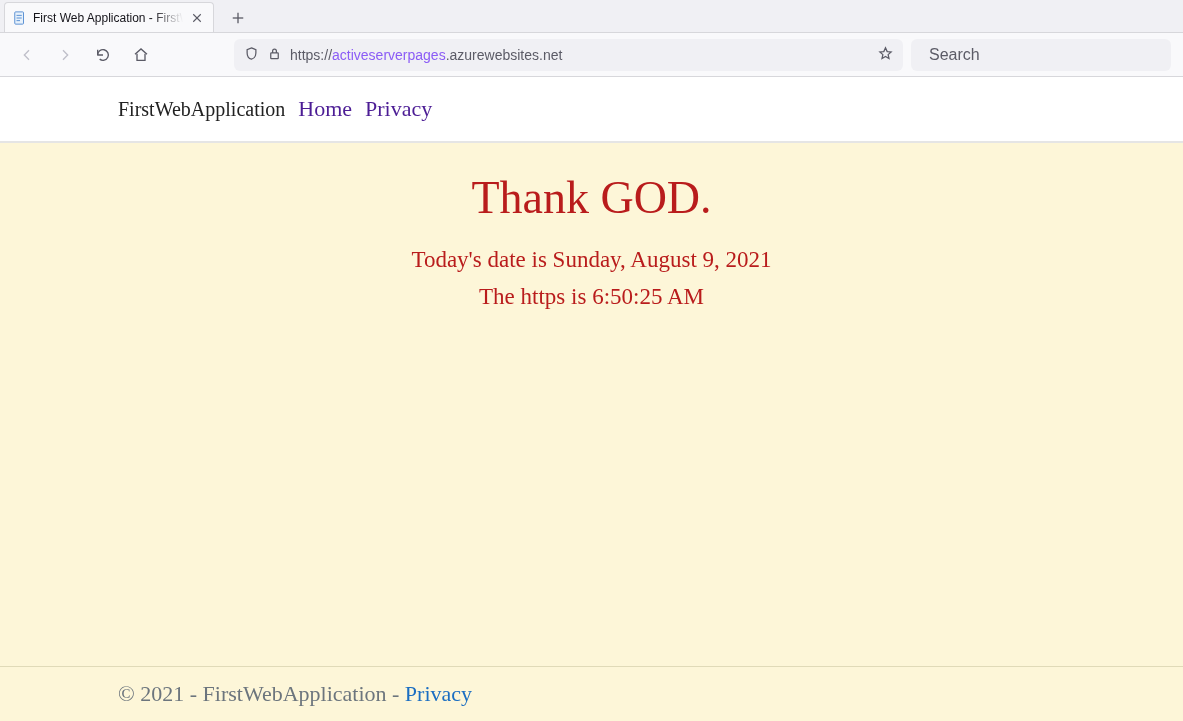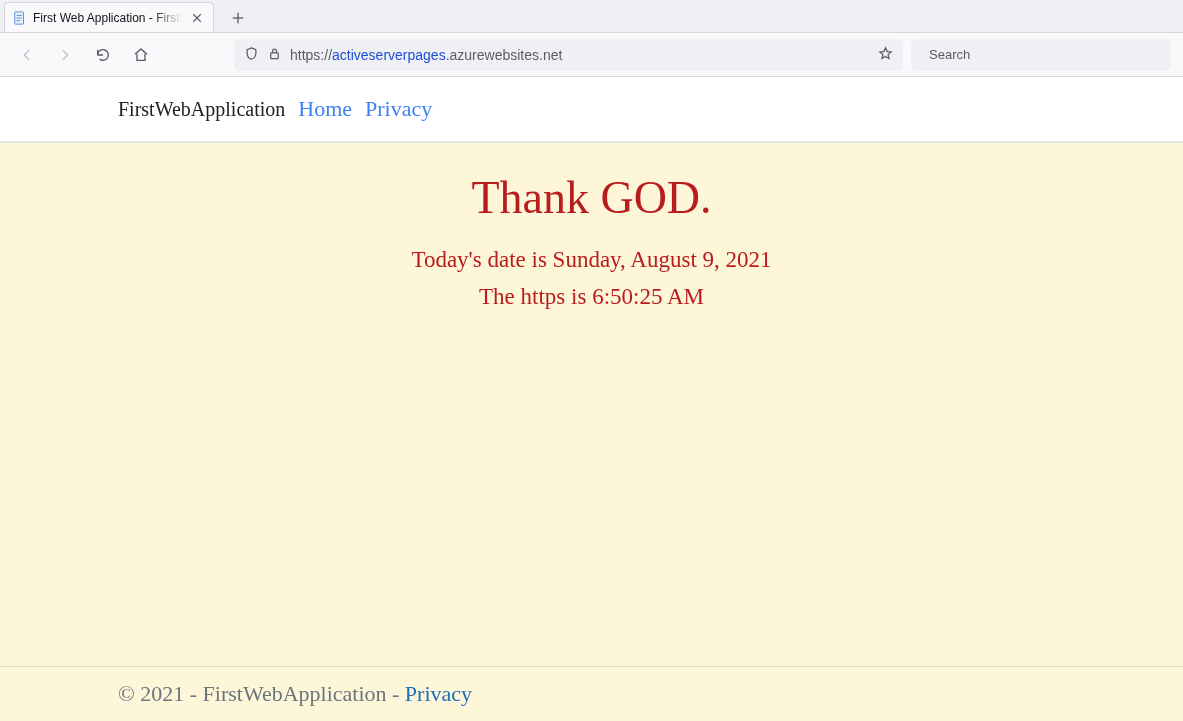--- a/index.html
+++ b/index.html
@@ -91,40 +91,40 @@
       border-radius: 6px;
       display: flex;
       align-items: center;
       padding: 0 10px;
       gap: 8px;
       margin-left: 70px;
       color: #5b5b66;
       font-size: 14px;
     }
     .addr-bar .url-text { flex: 1; color: #5b5b66; }
-    .addr-bar .url-text .host { color: #1d4ed8; }
+    .addr-bar .url-text .host { color: #8b5cf6; }
     .addr-bar svg { width: 15px; height: 15px; }
     .search-box {
       width: 260px;
       height: 32px;
       background: #f0f0f4;
       border-radius: 6px;
       display: flex;
       align-items: center;
       padding: 0 10px;
       gap: 8px;
       color: #5b5b66;
       font-size: 14px;
     }
     .search-box input {
       flex: 1;
       border: none;
       background: transparent;
       outline: none;
-      font-size: 13px;
+      font-size: 16px;
       color: #0f172a;
     }
     .search-box input::placeholder { color: #5b5b66; }
     
     .viewport {
       flex: 1;
       background: #fff;
       display: flex;
       flex-direction: column;
       overflow: hidden;
@@ -138,21 +138,21 @@
       padding: 0 118px;
       font-family: "Times New Roman", Times, serif;
       gap: 13px;
     }
     .brand {
       font-size: 20px;
       color: #222;
     }
     .nav-link {
       font-size: 22px;
-      color: #3b82f6;
+      color: #4c1d95;
       cursor: pointer;
     }
     .page-body {
       flex: 1;
       background: #fdf6d8;
       padding-top: 28px;
       font-family: "Times New Roman", Times, serif;
       color: #b91c1c;
       text-align: center;
     }

